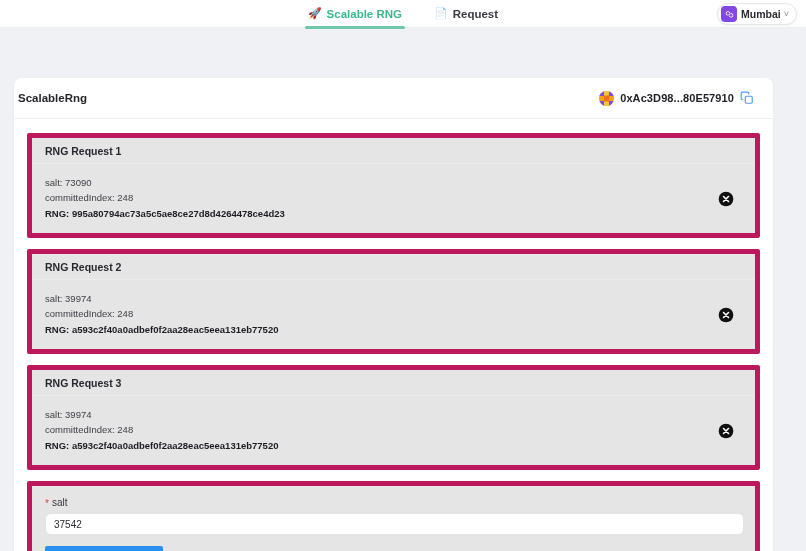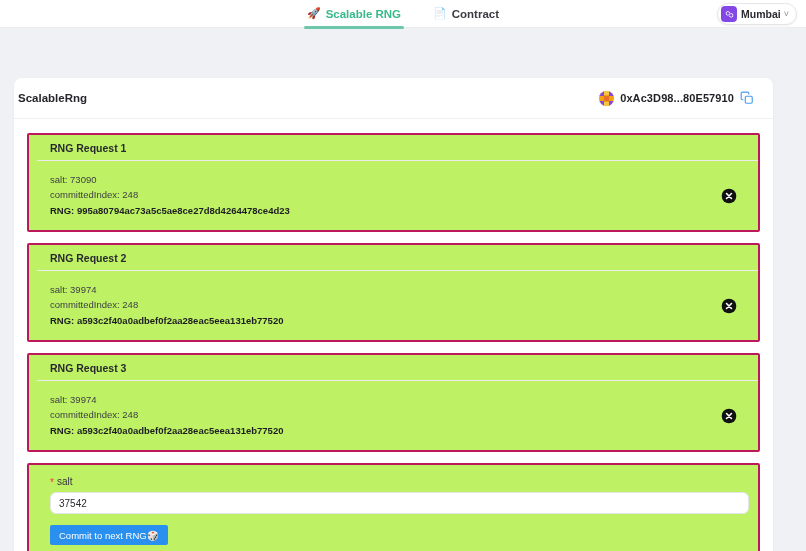--- a/index.html
+++ b/index.html
@@ -83,25 +83,24 @@
     overflow: hidden; flex: 0 0 auto;
     box-shadow: 0 0 0 .5px rgba(0,0,0,.06);
   }
   .acct-addr { font-size: 11px; font-weight: bold; color: #1f1f25; letter-spacing: .1px; }
   .copy-btn { width: 15px; height: 15px; cursor: pointer; display: flex; align-items: center; }
 
   .card-body { padding: 14px 13px 22px 13px; }
 
   
   .panel {
-    border: 2px solid #be185d;
+    border: 5px solid #be185d;
     border-radius: 2px;
     margin-bottom: 11px;
-    background: #bef264;
-    padding-left: 8px;
+    background: #e5e5e5;
   }
   .panel:last-child { margin-bottom: 0; }
   .panel-head {
     height: 26px;
     display: flex; align-items: center;
     padding: 0 13px;
     border-bottom: 1px solid #ececec;
     font-size: 10.5px;
     font-weight: bold;
     color: #28282e;
@@ -156,21 +155,21 @@
 <div class="topbar">
 
   <div class="tabs">
     <div class="tab active">
       <span class="emoji">🚀</span>
       <span>Scalable RNG</span>
       <span class="underline"></span>
     </div>
     <div class="tab">
       <span class="emoji">📄</span>
-      <span>Contract</span>
+      <span>Request</span>
     </div>
   </div>
 
   <div class="wallet">
     <span class="chain-icon">
       <svg width="11" height="11" viewBox="0 0 24 24" aria-hidden="true">
         <path d="M16.3 9.1c-.3-.2-.7-.2-1 0l-2.4 1.4-1.6.9-2.3 1.4c-.3.2-.7.2-1 0l-1.9-1.1a1 1 0 0 1-.5-.86V8.6c0-.35.18-.67.5-.86l1.85-1.05c.3-.18.67-.18.98 0l1.85 1.05c.3.19.5.51.5.86v1.4l1.6-.95V7.6c0-.35-.18-.67-.5-.86l-3.4-1.98a1 1 0 0 0-1 0L4.5 6.74a.97.97 0 0 0-.5.86v3.99c0 .35.18.67.5.86l3.45 1.98c.3.18.68.18.99 0l2.3-1.33 1.6-.95 2.3-1.33c.3-.18.68-.18.99 0l1.85 1.05c.3.19.5.51.5.86v2.2c0 .35-.18.67-.5.86l-1.84 1.08c-.3.18-.68.18-.99 0l-1.85-1.05a1 1 0 0 1-.5-.86v-1.37l-1.6.95v1.4c0 .35.18.67.5.86l3.45 1.98c.3.18.68.18.99 0l3.45-1.98c.3-.18.5-.51.5-.86v-4c0-.35-.18-.67-.5-.86L16.3 9.1z" fill="#ffffff"></path>
       </svg>
     </span>
     <span class="wallet-label">Mumbai</span>

